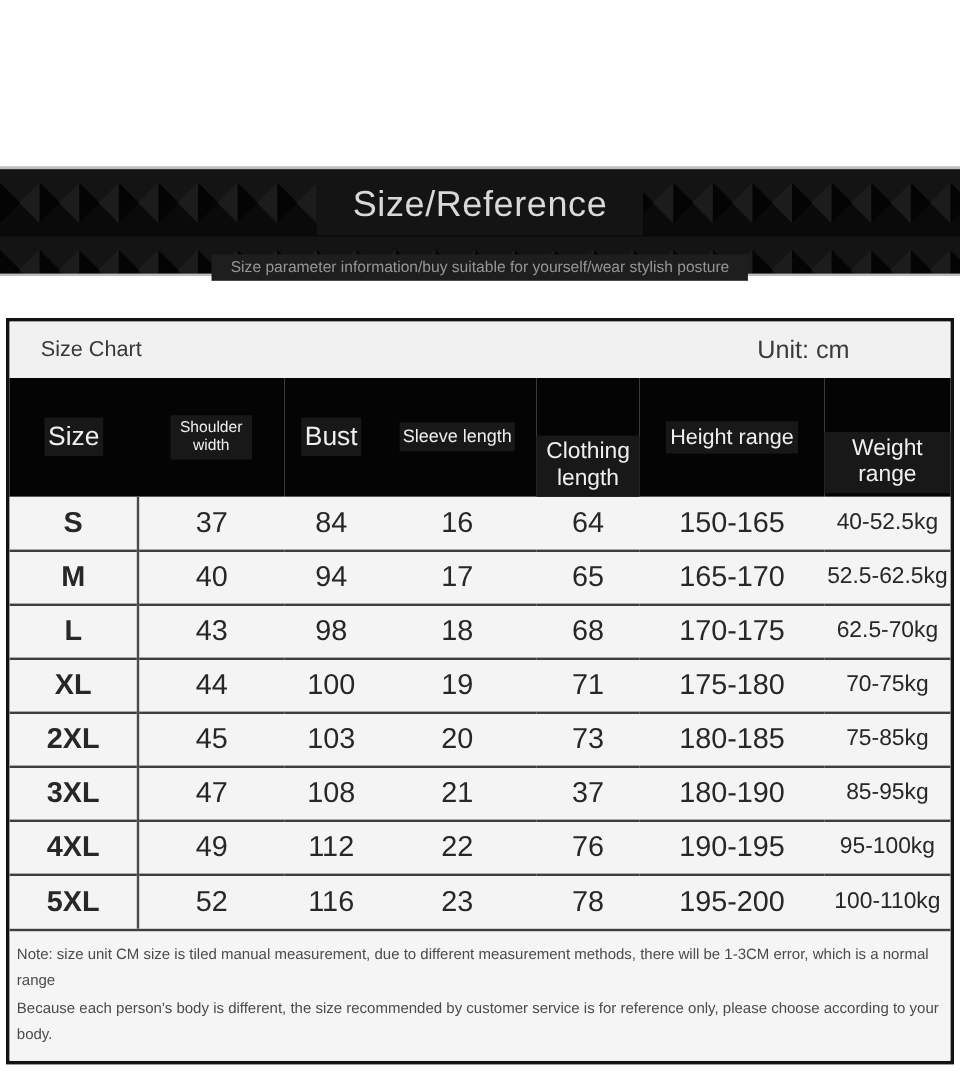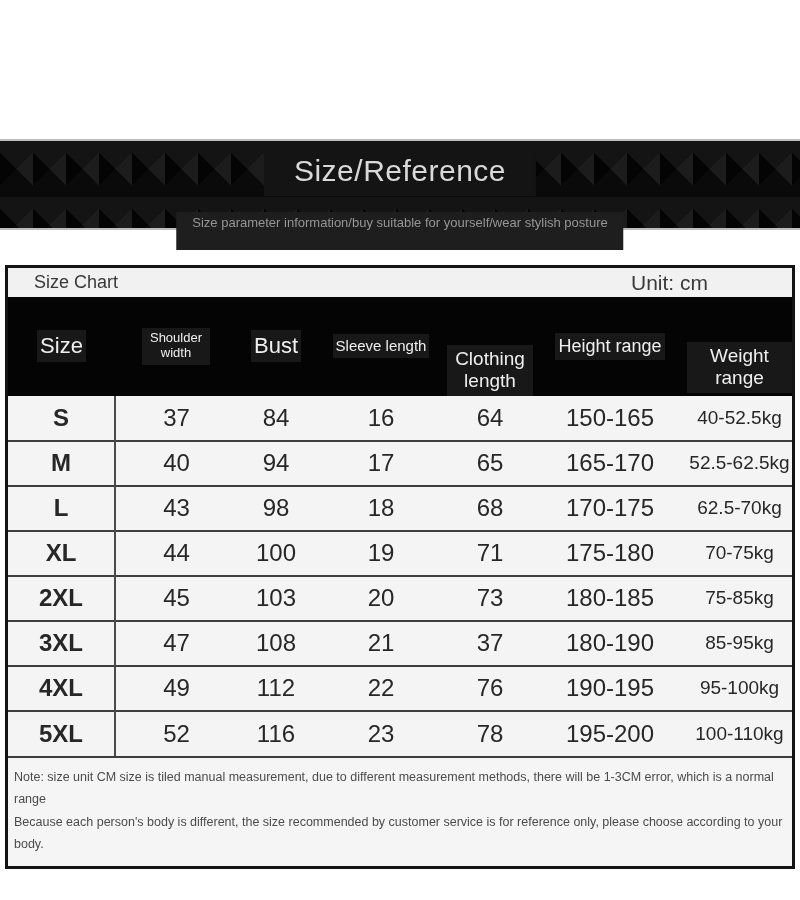--- a/index.html
+++ b/index.html
@@ -19,30 +19,30 @@
     background-size:33px 56px;
   }
   .banner-title{
     position:absolute;top:9px;left:50%;transform:translateX(-50%);
     white-space:nowrap;background:#141414;color:#d9d9d9;
     font-size:30px;letter-spacing:.5px;padding:4px 30px 8px;
   }
   .banner-subtitle{
     position:absolute;top:71px;left:50%;transform:translateX(-50%);
     white-space:nowrap;background:#1e1e1e;color:#969696;
-    font-size:13px;padding:3px 16px 20px;
+    font-size:13px;padding:3px 16px 4px;
   }
 
   
   .panel{
     position:absolute;top:265px;left:5px;width:790px;
     box-sizing:border-box;border:3px solid #131313;background:#f4f4f4;
   }
   .panel-header{
-    height:29px;background:#f1f1f1;
+    height:47px;background:#f1f1f1;
     display:flex;align-items:center;justify-content:space-between;
     padding:0 84px 0 26px;
   }
   .panel-title{font-size:18px;color:#383838;}
   .panel-unit{font-size:21px;color:#3a3a3a;}
 
   table{width:100%;border-collapse:collapse;table-layout:fixed;}
   thead tr{height:48px;background:#040404;}
   th{font-weight:normal;color:#efefef;text-align:center;padding:0;vertical-align:middle;}
   .hpatch{display:inline-block;background:#181818;padding:3px 3px 4px;line-height:1.15;}

